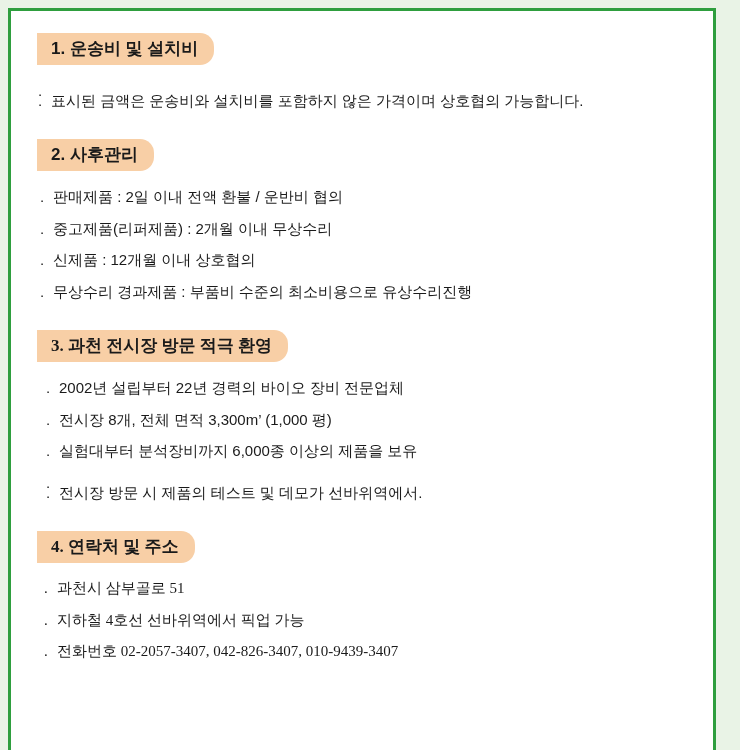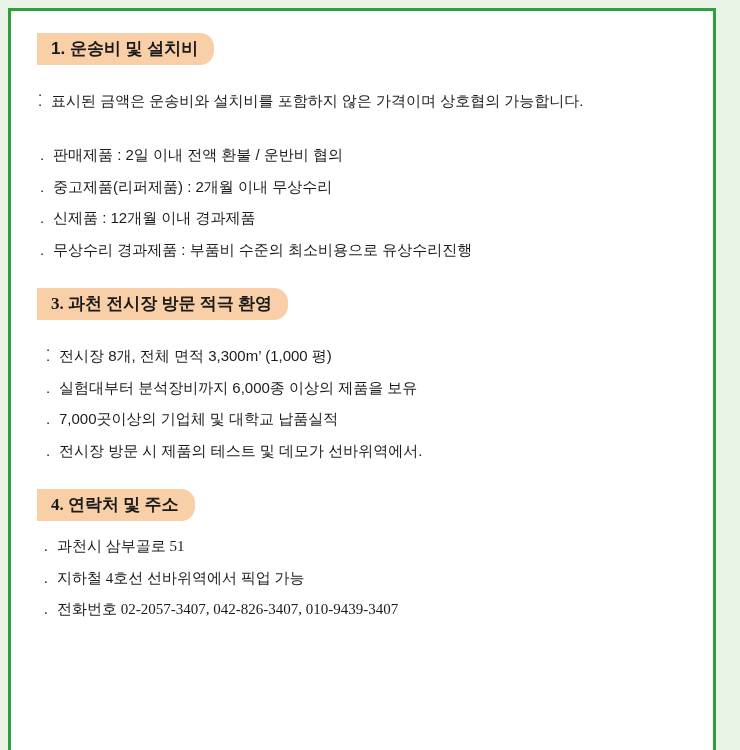--- a/index.html
+++ b/index.html
@@ -88,57 +88,58 @@
         <span class="dot">.</span>
       </li>
       <li class="item">
         <span class="dot">.</span>
         <span>표시된 금액은 운송비와 설치비를 포함하지 않은 가격이며 상호협의 가능합니다.</span>
       </li>
     </ul>
   </div>
 
   <div class="section sec2">
+    <div class="heading">2. 사후관리</div>
     <ul class="items">
       <li class="item">
         <span class="dot">.</span>
         <span>판매제품 : 2일 이내 전액 환불 / 운반비 협의</span>
       </li>
       <li class="item">
         <span class="dot">.</span>
         <span>중고제품(리퍼제품) : 2개월 이내 무상수리</span>
       </li>
       <li class="item">
         <span class="dot">.</span>
-        <span>신제품 : 12개월 이내 경과제품</span>
+        <span>신제품 : 12개월 이내 상호협의</span>
       </li>
       <li class="item">
         <span class="dot">.</span>
         <span>무상수리 경과제품 : 부품비 수준의 최소비용으로 유상수리진행</span>
       </li>
     </ul>
   </div>
 
   <div class="section sec3">
     <div class="heading">3. 과천 전시장 방문 적극 환영</div>
     <ul class="items">
       <li class="item">
         <span class="dot">.</span>
+        <span>2002년 설립부터 22년 경력의 바이오 장비 전문업체</span>
       </li>
       <li class="item">
         <span class="dot">.</span>
         <span>전시장 8개, 전체 면적 3,300m’ (1,000 평)</span>
       </li>
       <li class="item">
         <span class="dot">.</span>
         <span>실험대부터 분석장비까지 6,000종 이상의 제품을 보유</span>
       </li>
       <li class="item">
         <span class="dot">.</span>
-        <span>7,000곳이상의 기업체 및 대학교 납품실적</span>
       </li>
       <li class="item">
         <span class="dot">.</span>
         <span>전시장 방문 시 제품의 테스트 및 데모가 선바위역에서.</span>
       </li>
     </ul>
   </div>
 
   <div class="section sec4">
     <div class="heading">4. 연락처 및 주소</div>

